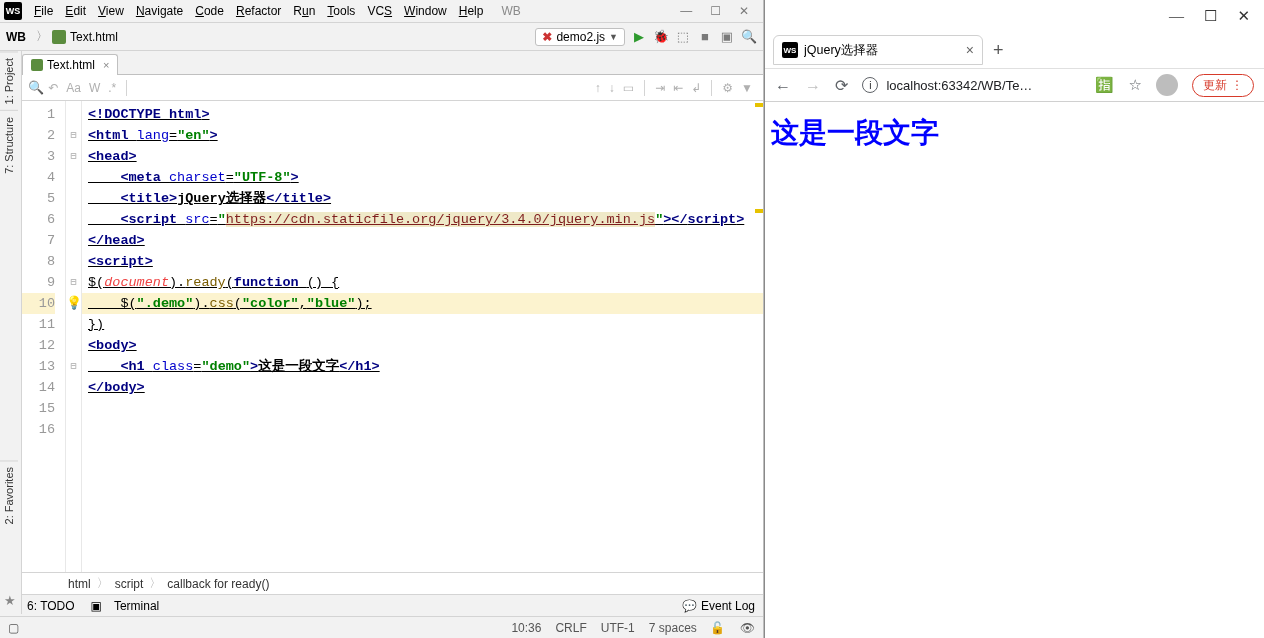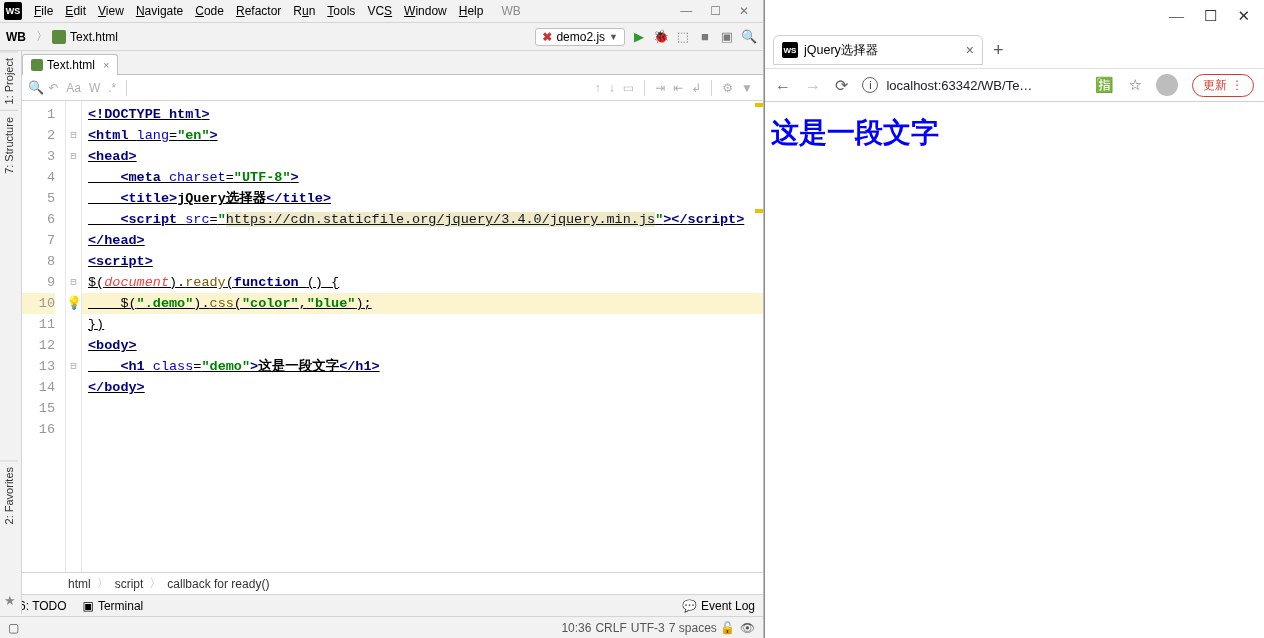--- a/index.html
+++ b/index.html
@@ -57,37 +57,37 @@
 .codelines { flex:1; padding-top:3px; position:relative;text-decoration:underline;}
 .codelines .ln { height:21px; line-height:21px; white-space:pre; padding-left:6px;}
 .codelines .ln.hl { background:#fcf3cf;}
 .tag { color:#000080; font-weight:bold;}
 .attr { color:#0000cc;}
 .val { color:#008000; font-weight:bold;}
 .kw { color:#000080; font-weight:bold;}
 .str { color:#008000; font-weight:bold;}
 .func { color:#7a5c00;}
 .obj { color:#ef4444; font-style:italic;}
-.link { color:#0f172a; text-decoration:underline; background:#efe9c8;}
+.link { color:#7f1d1d; text-decoration:underline; background:#efe9c8;}
 .txt { font-weight:bold;}
 .stripe { position:absolute; right:0; top:0; width:10px; height:100%;}
 .stripe .mark { position:absolute; right:0; width:8px; height:4px; background:#e6c200;}
 
 
 .crumbs { height:22px; background:#fff; border-top:1px solid #d4d4d4; margin-left:22px; display:flex; align-items:center; font-size:12px; color:#333; padding-left:46px; gap:6px;}
 .crumbs .csep { color:#aaa;}
 
 
 .toolstrip { height:22px; background:#f2f2f2; border-top:1px solid #d4d4d4; display:flex; align-items:center; padding:0 8px; font-size:12px;}
-.toolstrip .titem { margin-right:16px; display:flex; align-items:center; gap:4px;}
+.toolstrip .titem { margin-right:16px; display:flex; align-items:center; gap:12px;}
 .toolstrip .evlog { margin-left:auto; display:flex; align-items:center; gap:4px;}
 
 
 .statusbar { height:22px; background:#f2f2f2; border-top:1px solid #d4d4d4; display:flex; align-items:center; padding:0 8px; font-size:12px; color:#555;}
-.statusbar .sitem { margin-left:4px;}
+.statusbar .sitem { margin-left:14px;}
 .statusbar .push { margin-left:auto;}
 
 
 .browser { flex:1; height:638px; display:flex; flex-direction:column; background:#fff; border-left:1px solid #8a8a8a;}
 .br-titlebar { height:32px; display:flex; align-items:center; justify-content:flex-end; gap:20px; padding:0 14px; color:#333;}
 .br-titlebar span { font-size:15px; font-family:"Segoe UI";}
 .br-tabrow { height:36px; display:flex; align-items:center; padding:0 8px; gap:6px;}
 .br-tab { flex:0 0 210px; height:30px; background:#fff; border:1px solid #d0d0d0; border-radius:6px 6px 0 0; display:flex; align-items:center; padding:0 8px; gap:6px; font-size:12.5px;}
 .br-tab .favicon { width:16px; height:16px; background:#000; color:#fff; font-size:8px; font-weight:bold; display:flex; align-items:center; justify-content:center; border-radius:2px;}
 .br-tab .tabtitle { flex:1; overflow:hidden; white-space:nowrap;}
@@ -265,21 +265,21 @@
         <span>💬</span>
         <span>Event Log</span>
       </div>
   </div>
 
   <div class="statusbar">
     <span>▢</span>
     <span class="push"></span>
     <span class="sitem">10:36</span>
     <span class="sitem">CRLF</span>
-    <span class="sitem">UTF-3</span>
+    <span class="sitem">UTF-1</span>
     <span class="sitem">7 spaces</span>
     <span class="sitem">🔓</span>
     <span class="sitem">👁</span>
   </div>
 </div>
 
 <div class="browser">
   <div class="br-titlebar">
     <span>—</span>
     <span>☐</span>

